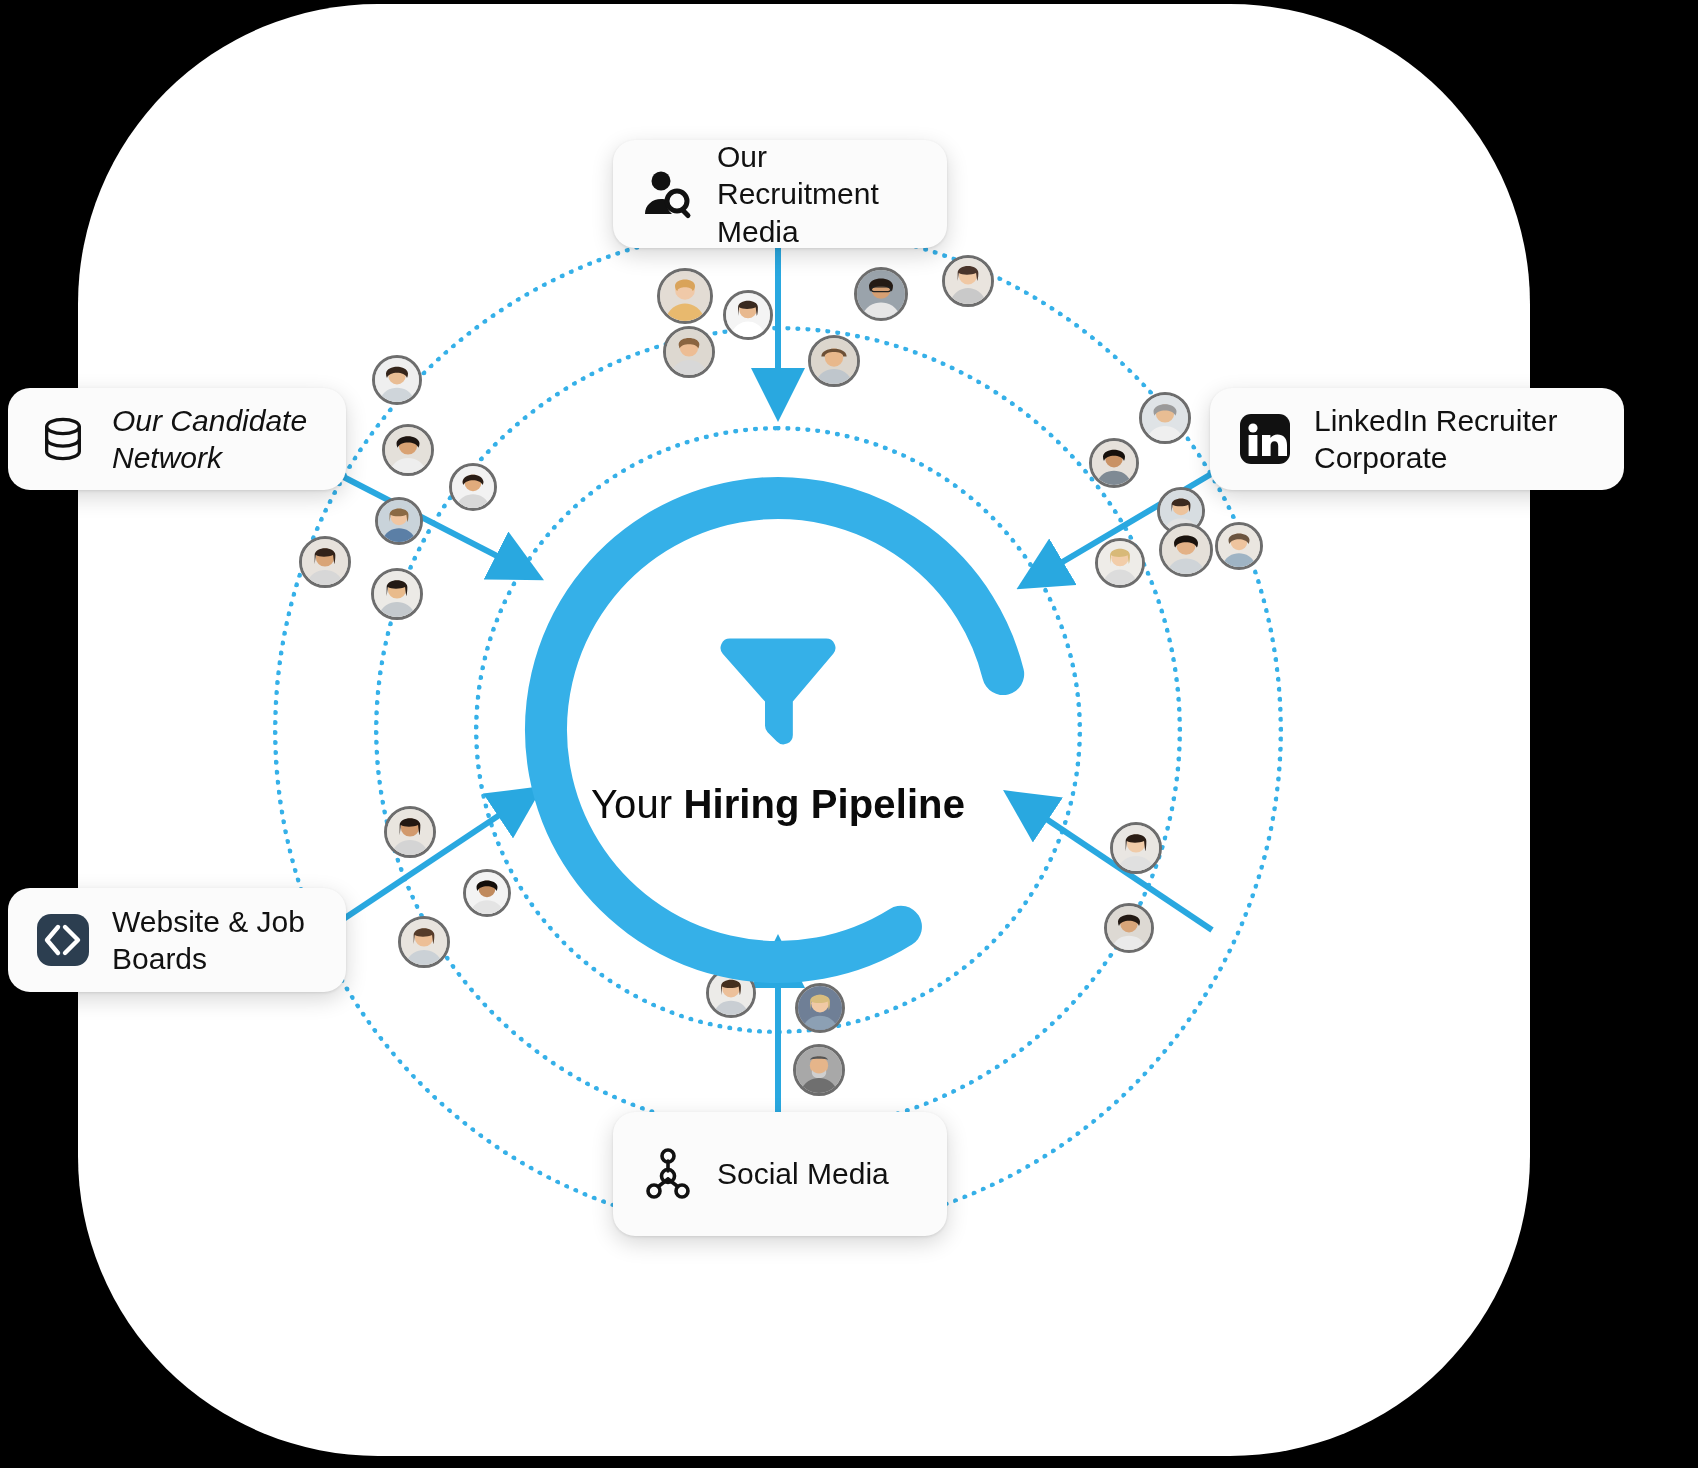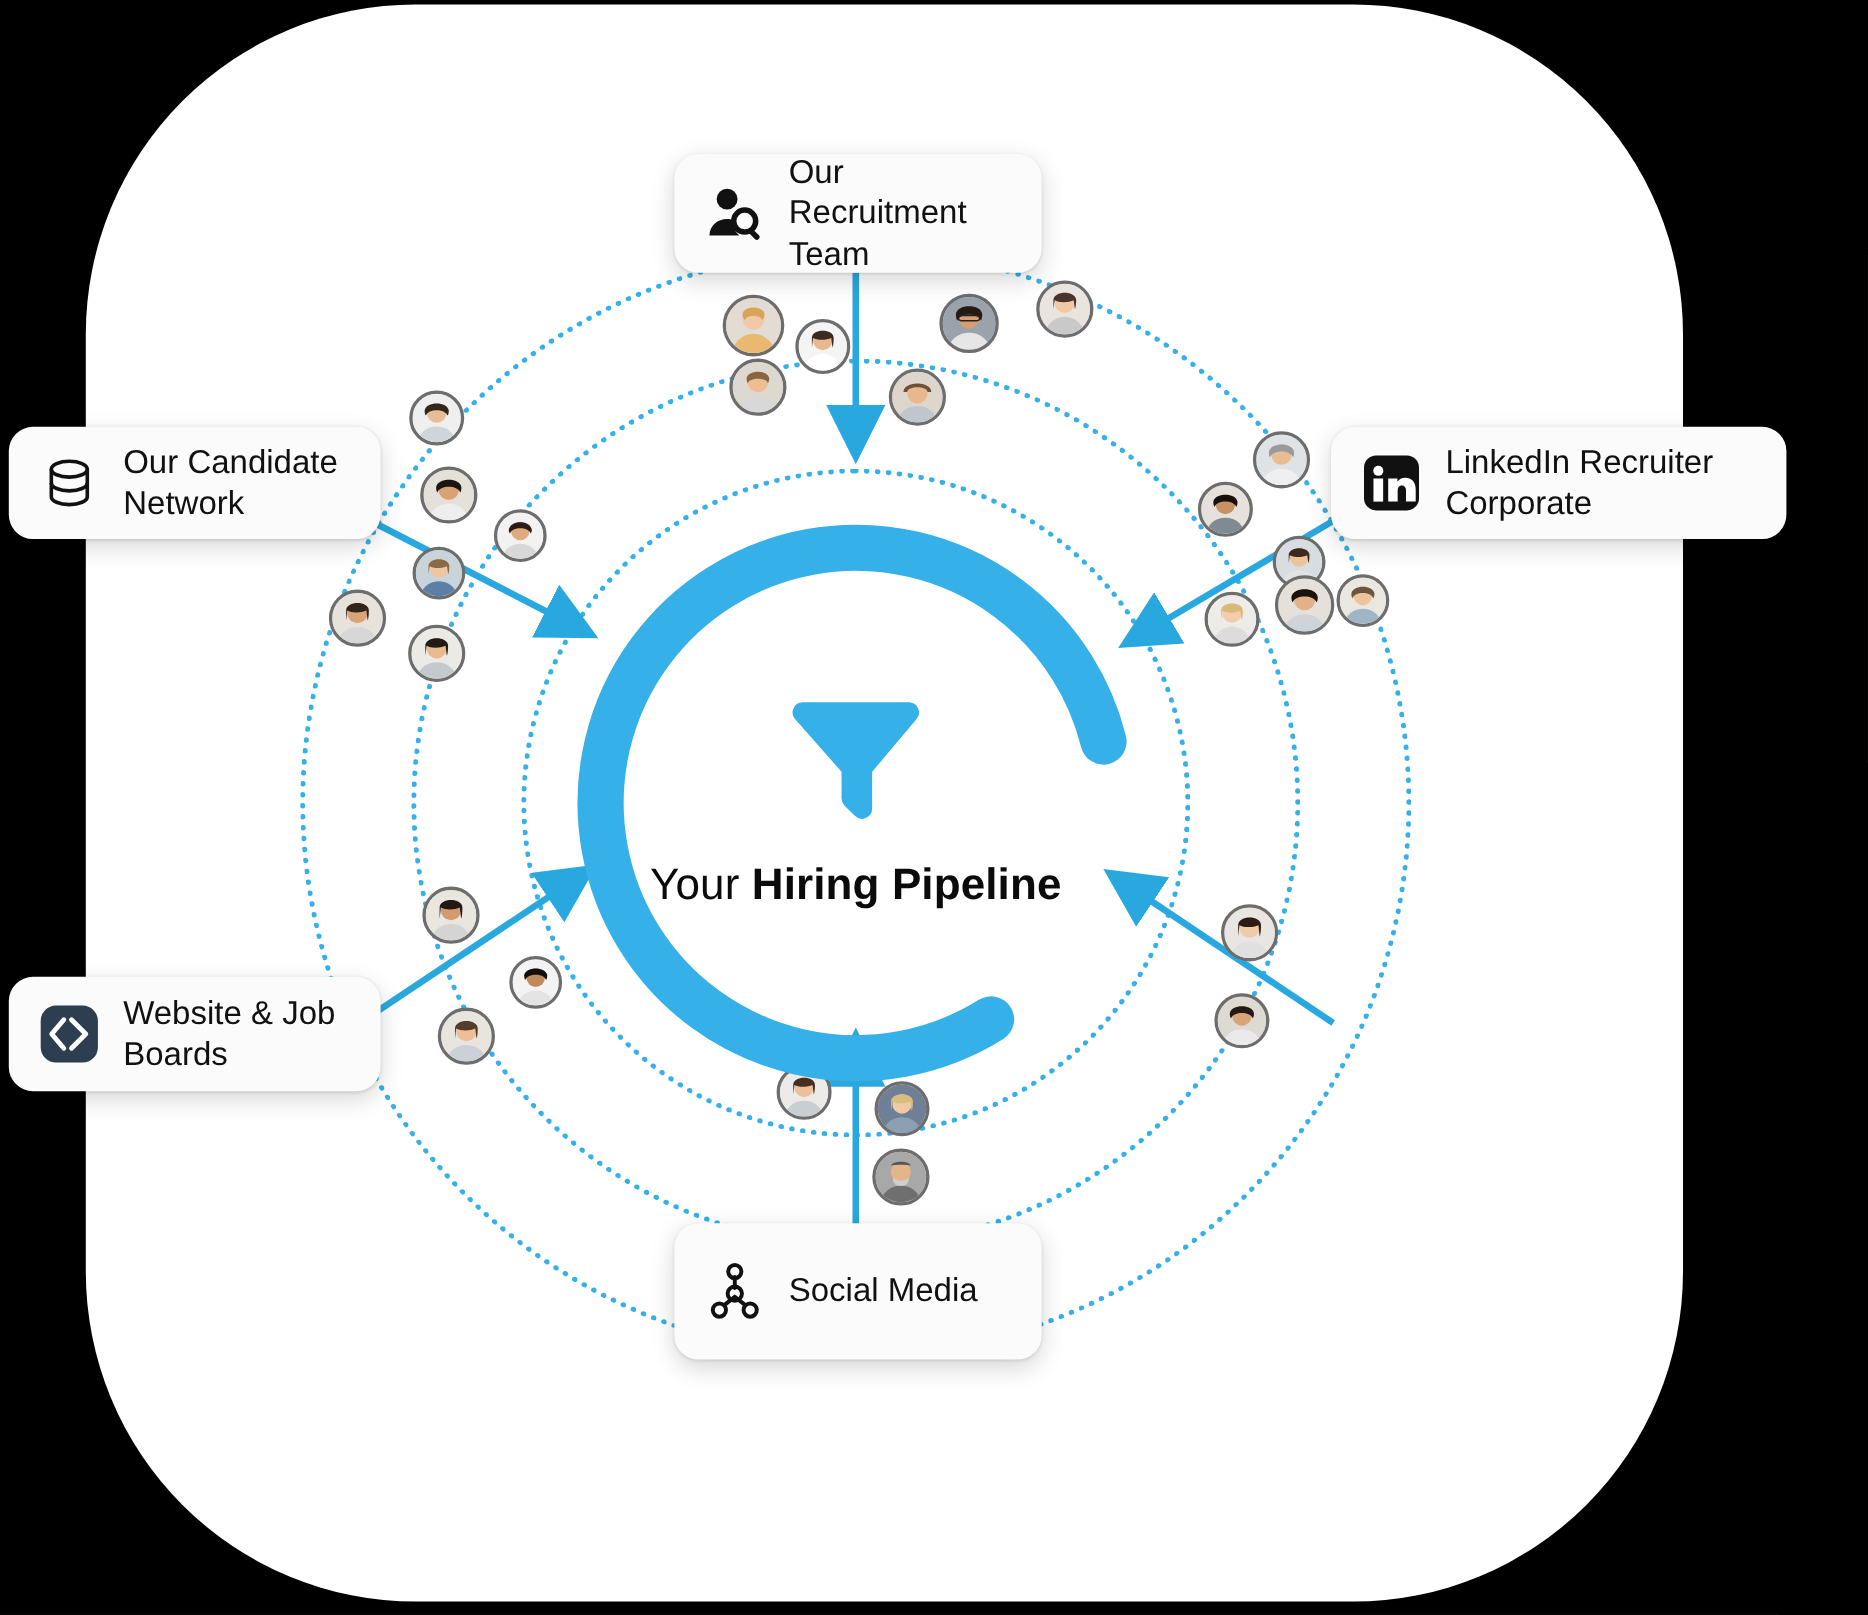--- a/index.html
+++ b/index.html
@@ -42,21 +42,21 @@
   
   .chip{position:absolute;background:#fbfbfb;border-radius:22px;
         box-shadow:0 7px 22px rgba(0,0,0,.16),0 1px 3px rgba(0,0,0,.10);
         display:flex;align-items:center;gap:20px;padding:20px 26px;
         box-sizing:border-box;}
   .chip .ico{flex:0 0 auto;width:58px;height:58px;display:flex;
              align-items:center;justify-content:center;}
   .chip .txt{font-size:30px;line-height:1.24;color:#111;white-space:pre-line;}
 
   .chip.c-recruit{left:613px;top:140px;width:334px;height:108px;}
-  .chip.c-network{left:8px;top:388px;width:338px;height:102px;}
+  .chip.c-network{left:8px;top:388px;width:338px;height:102px;font-style:italic;}
   .chip.c-linkedin{left:1210px;top:388px;width:414px;height:102px;}
   .chip.c-website{left:8px;top:888px;width:338px;height:104px;}
   .chip.c-niche{left:1210px;top:886px;width:330px;height:104px;}
   .chip.c-social{left:613px;top:1112px;width:334px;height:124px;
                  justify-content:flex-start;}
 </style>
 </head>
 <body>
 
 <div id="stage">
@@ -317,21 +317,21 @@
   <div class="chip c-recruit">
     <span class="ico">
       <svg width="52" height="52" viewBox="0 0 52 52">
         <circle cx="19" cy="13" r="9.5" fill="#111"></circle>
         <path d="M3 46c0-9 7.5-15 16-15 2.4 0 4.6.5 6.6 1.3A13 13 0 0 0 30 46z" fill="#111"></path>
         <circle cx="35" cy="33" r="10" fill="none" stroke="#111" stroke-width="5"></circle>
         <rect x="41" y="39" width="5" height="12" rx="2.5" fill="#111" transform="rotate(-45 43.5 45)"></rect>
       </svg>
     </span>
     <span class="txt">Our Recruitment
-Team</span>
+Media</span>
   </div>
 
   <div class="chip c-network">
     <span class="ico">
       <svg width="50" height="50" viewBox="0 0 52 52">
         <ellipse cx="26" cy="13" rx="17" ry="7.5" fill="none" stroke="#111" stroke-width="3.4"></ellipse>
         <path d="M9 13v13c0 4.1 7.6 7.5 17 7.5s17-3.4 17-7.5V13" fill="none" stroke="#111" stroke-width="3.4"></path>
         <path d="M9 26v13c0 4.1 7.6 7.5 17 7.5s17-3.4 17-7.5V26" fill="none" stroke="#111" stroke-width="3.4"></path>
       </svg>
     </span>

